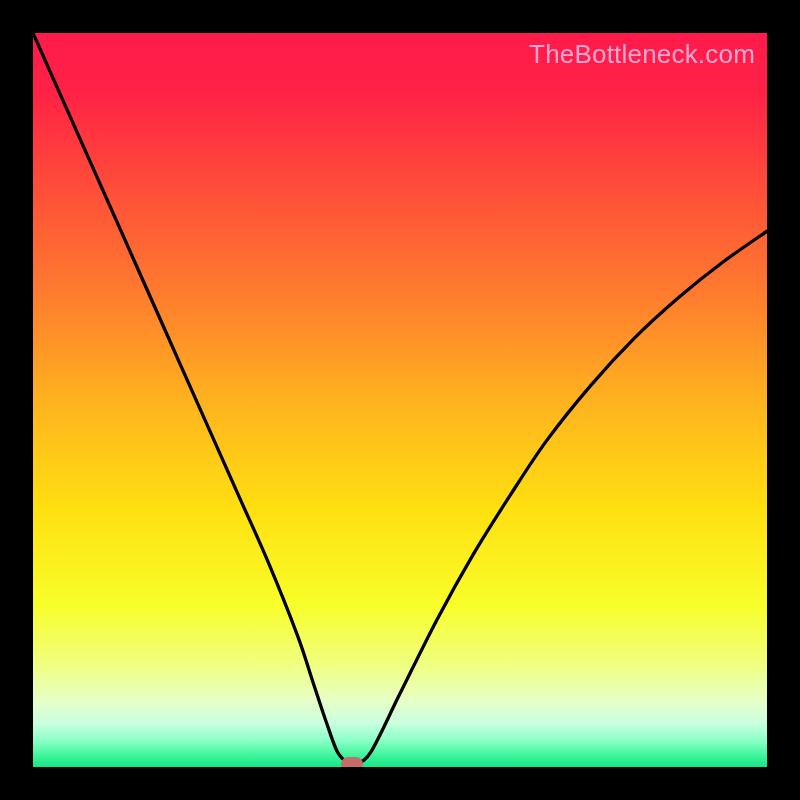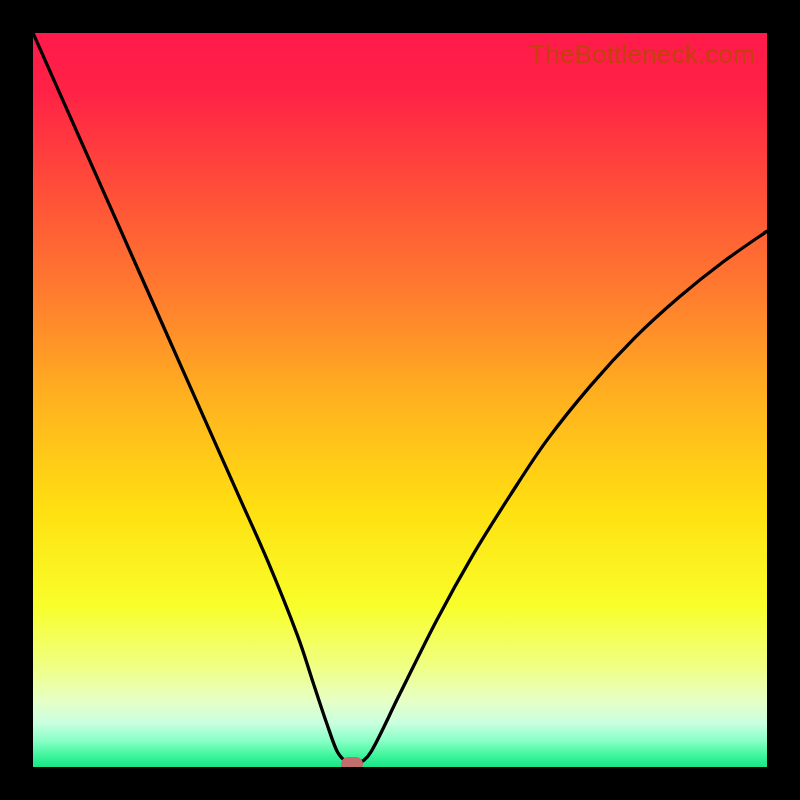--- a/index.html
+++ b/index.html
@@ -28,21 +28,21 @@
     overflow: hidden;
   }
   .gradient {
     position: absolute;
     inset: 0;
   }
   .watermark {
     position: absolute;
     top: 6px;
     right: 12px;
-    color: #c2410c;
+    color: #f9a8d4;
     font-size: 26px;
     font-weight: 400;
     letter-spacing: 0.2px;
     pointer-events: none;
   }
   svg.curve {
     position: absolute;
     inset: 0;
   }
   .marker {

